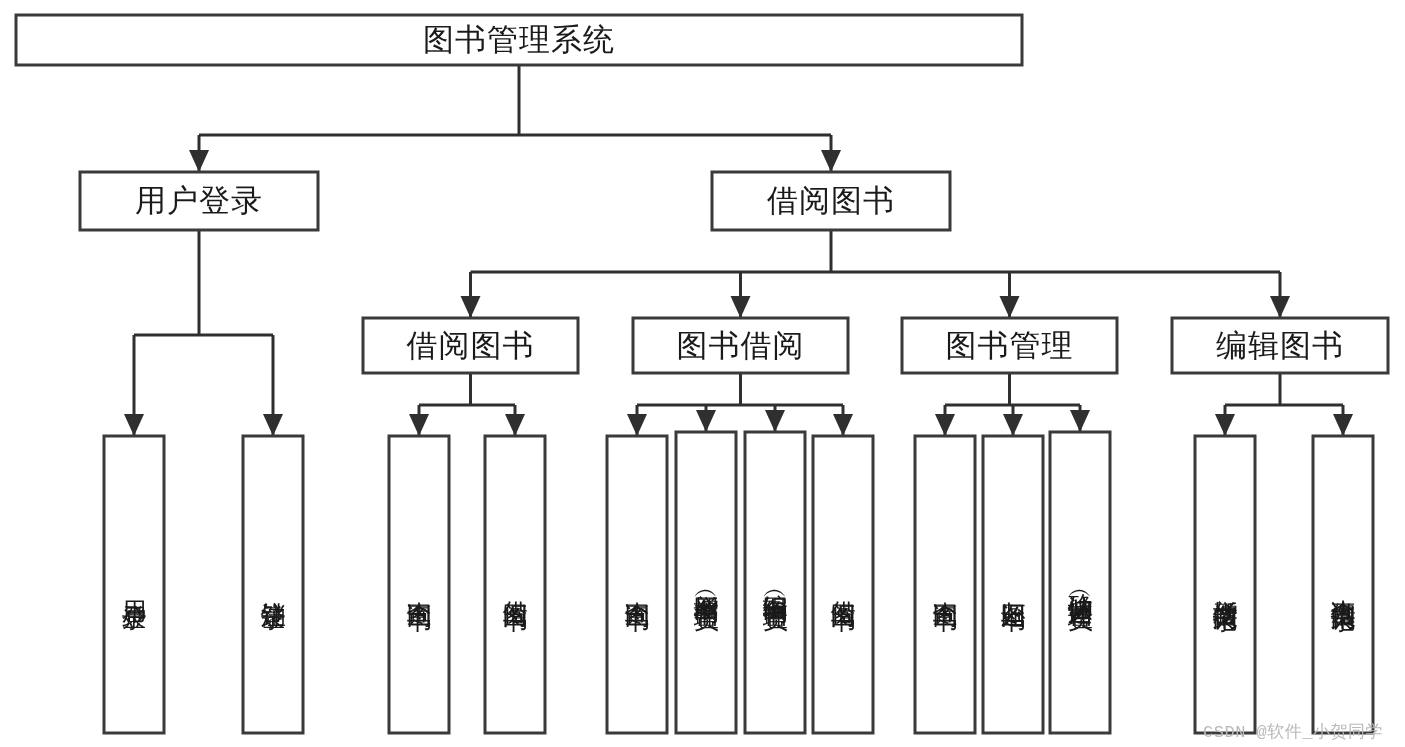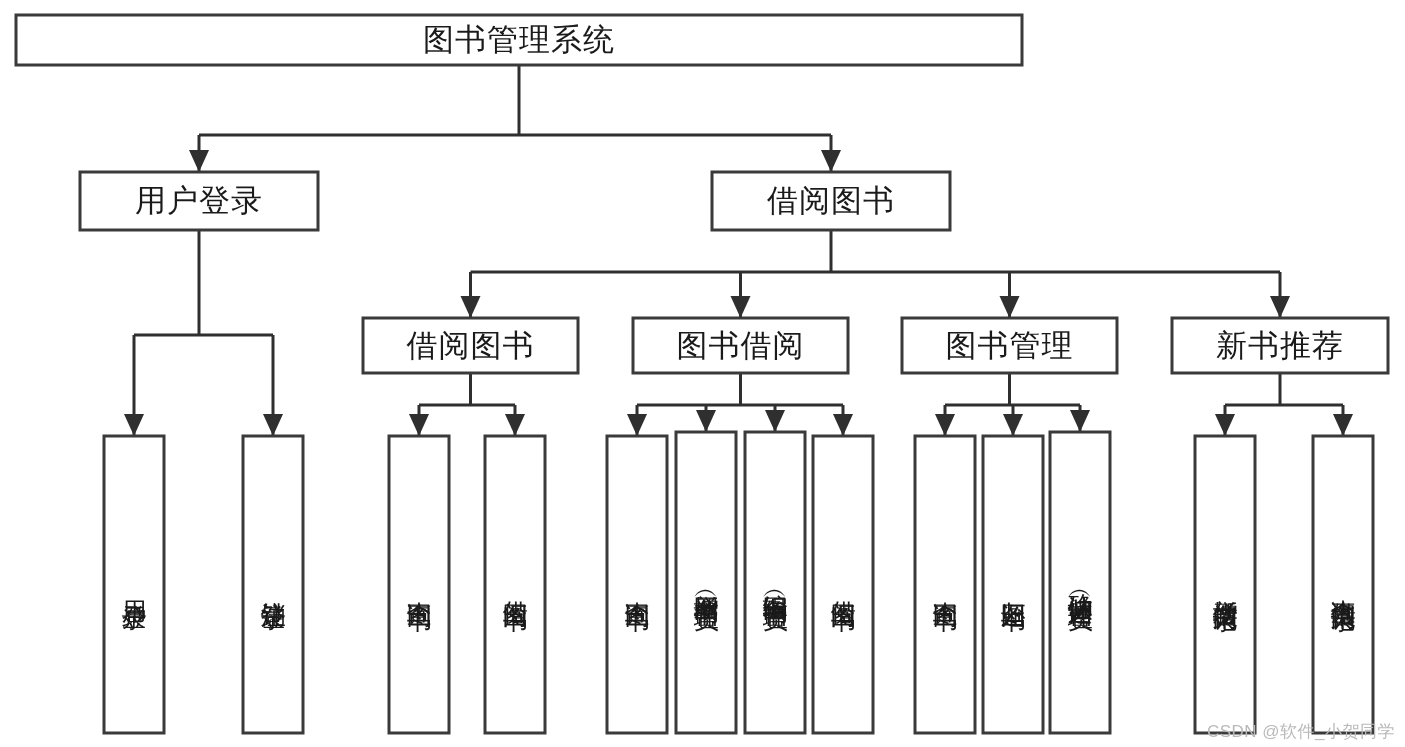--- a/index.html
+++ b/index.html
@@ -65,23 +65,23 @@
   }
   .label-horizontal-text {
     font-family: Liberation Sans, sans-serif;
     font-size: 31px;
     color: #1a1a1a;
     white-space: nowrap;
     letter-spacing: 1px;
   }
   #watermark {
     position: absolute;
-    right: 10px;
+    right: 22px;
     bottom: 4px;
-    font-family: Liberation Sans, sans-serif;
+    font-family: Liberation Mono, monospace;
     font-size: 17px;
     color: #b9b9b9;
     letter-spacing: 0.5px;
     user-select: none;
     white-space: nowrap;
   }
 </style>
 </head>
 <body>
 
@@ -188,21 +188,21 @@
         </g>
         <g>
           <rect x="902" y="318" width="215" height="55" class="node-box"></rect>
           <foreignObject x="903" y="319" width="213" height="53"><div xmlns="http://www.w3.org/1999/xhtml" class="label-fo-wrap">
               <span class="label-horizontal-text">图书管理</span>
             </div></foreignObject>
         </g>
         <g>
           <rect x="1172" y="318" width="216" height="55" class="node-box"></rect>
           <foreignObject x="1173" y="319" width="214" height="53"><div xmlns="http://www.w3.org/1999/xhtml" class="label-fo-wrap">
-              <span class="label-horizontal-text">新书推荐</span>
+              <span class="label-horizontal-text">编辑图书</span>
             </div></foreignObject>
         </g>
         <g>
           <rect x="104" y="436" width="60" height="297" class="node-box"></rect>
           <foreignObject x="105" y="437" width="58" height="295"><div xmlns="http://www.w3.org/1999/xhtml" class="label-fo-wrap">
               <span class="label-vertical-text" style="font-size: 25px; letter-spacing: 2px;">用户登录</span>
             </div></foreignObject>
         </g>
         <g>
           <rect x="243" y="436" width="60" height="297" class="node-box"></rect>

